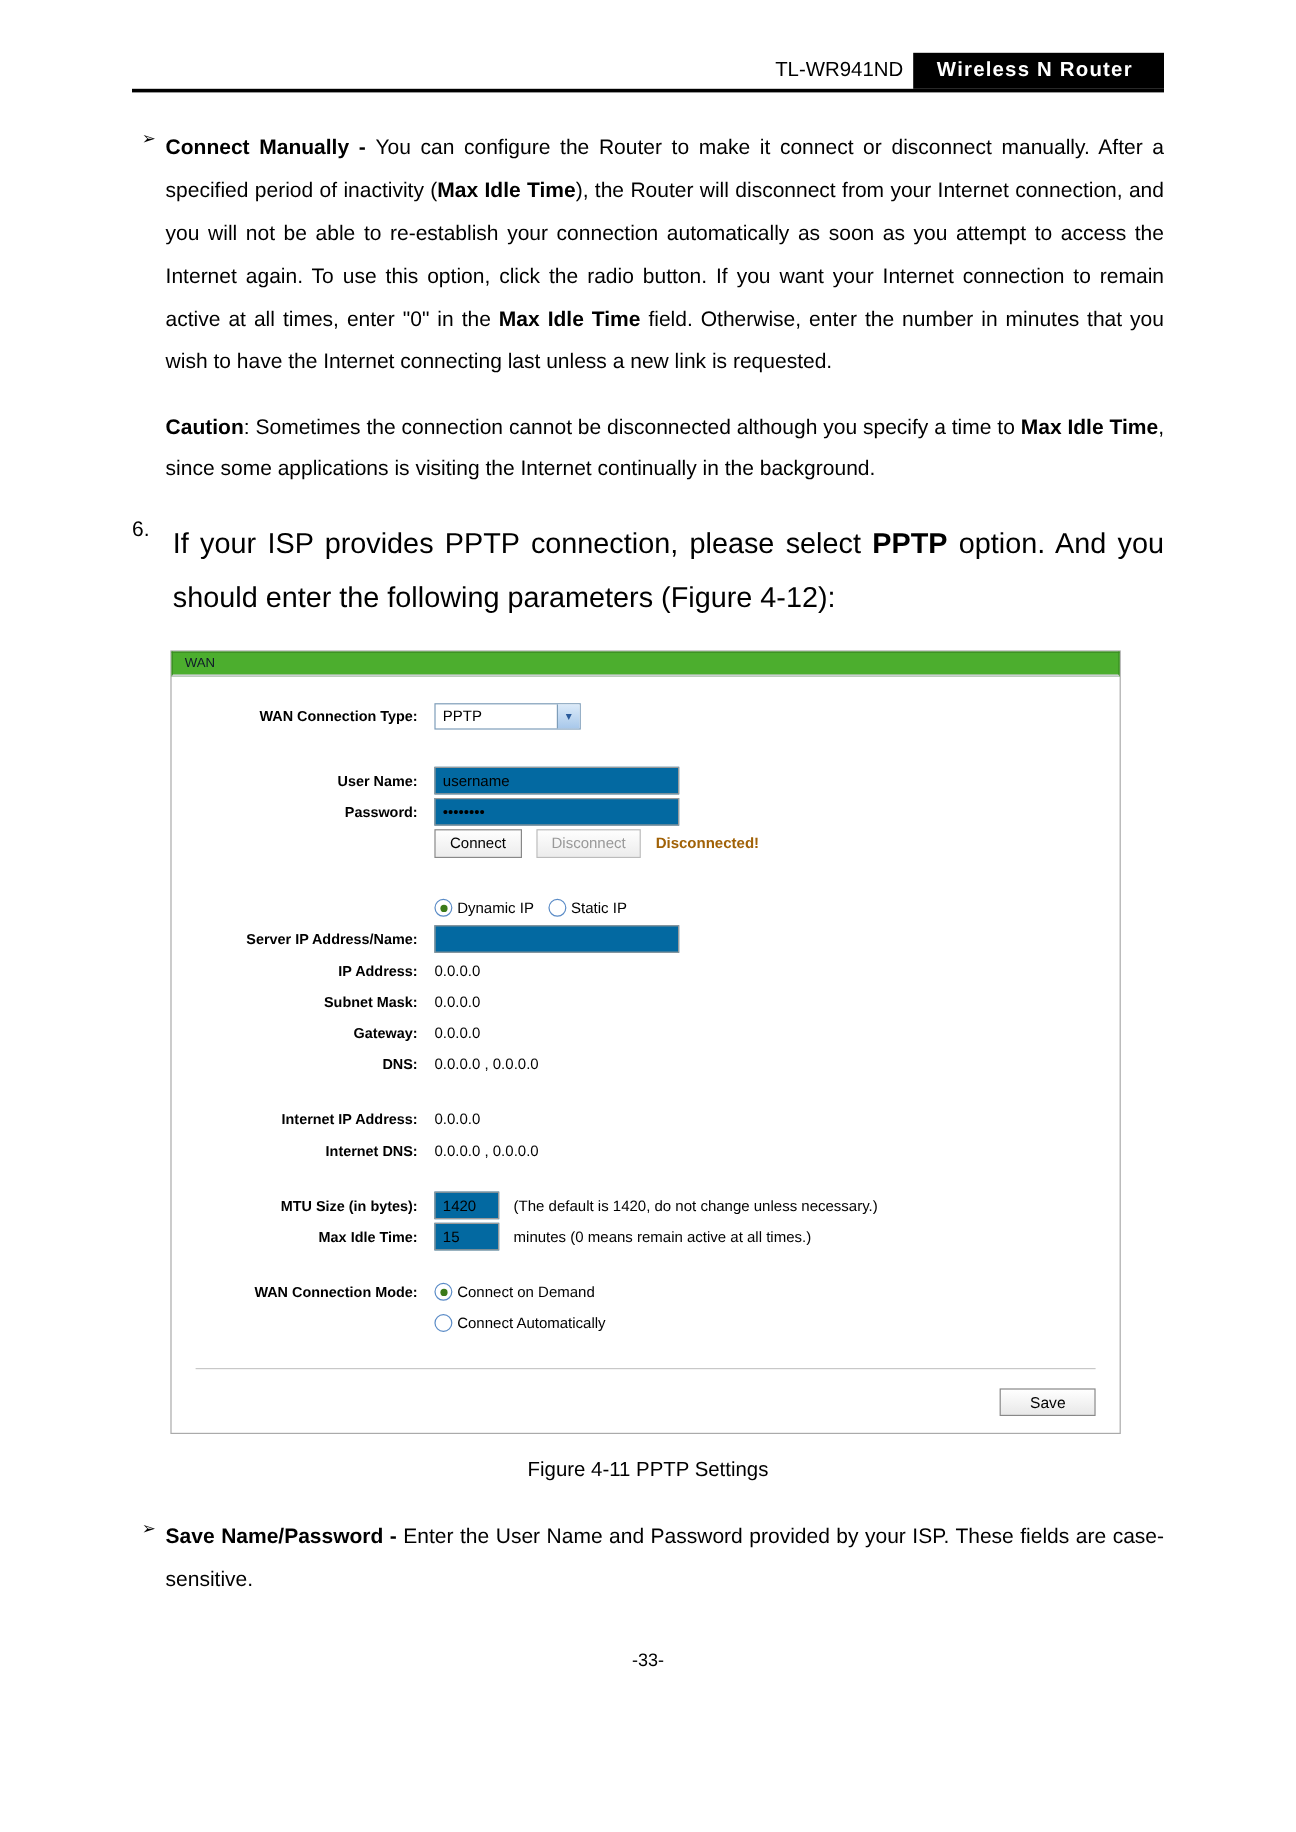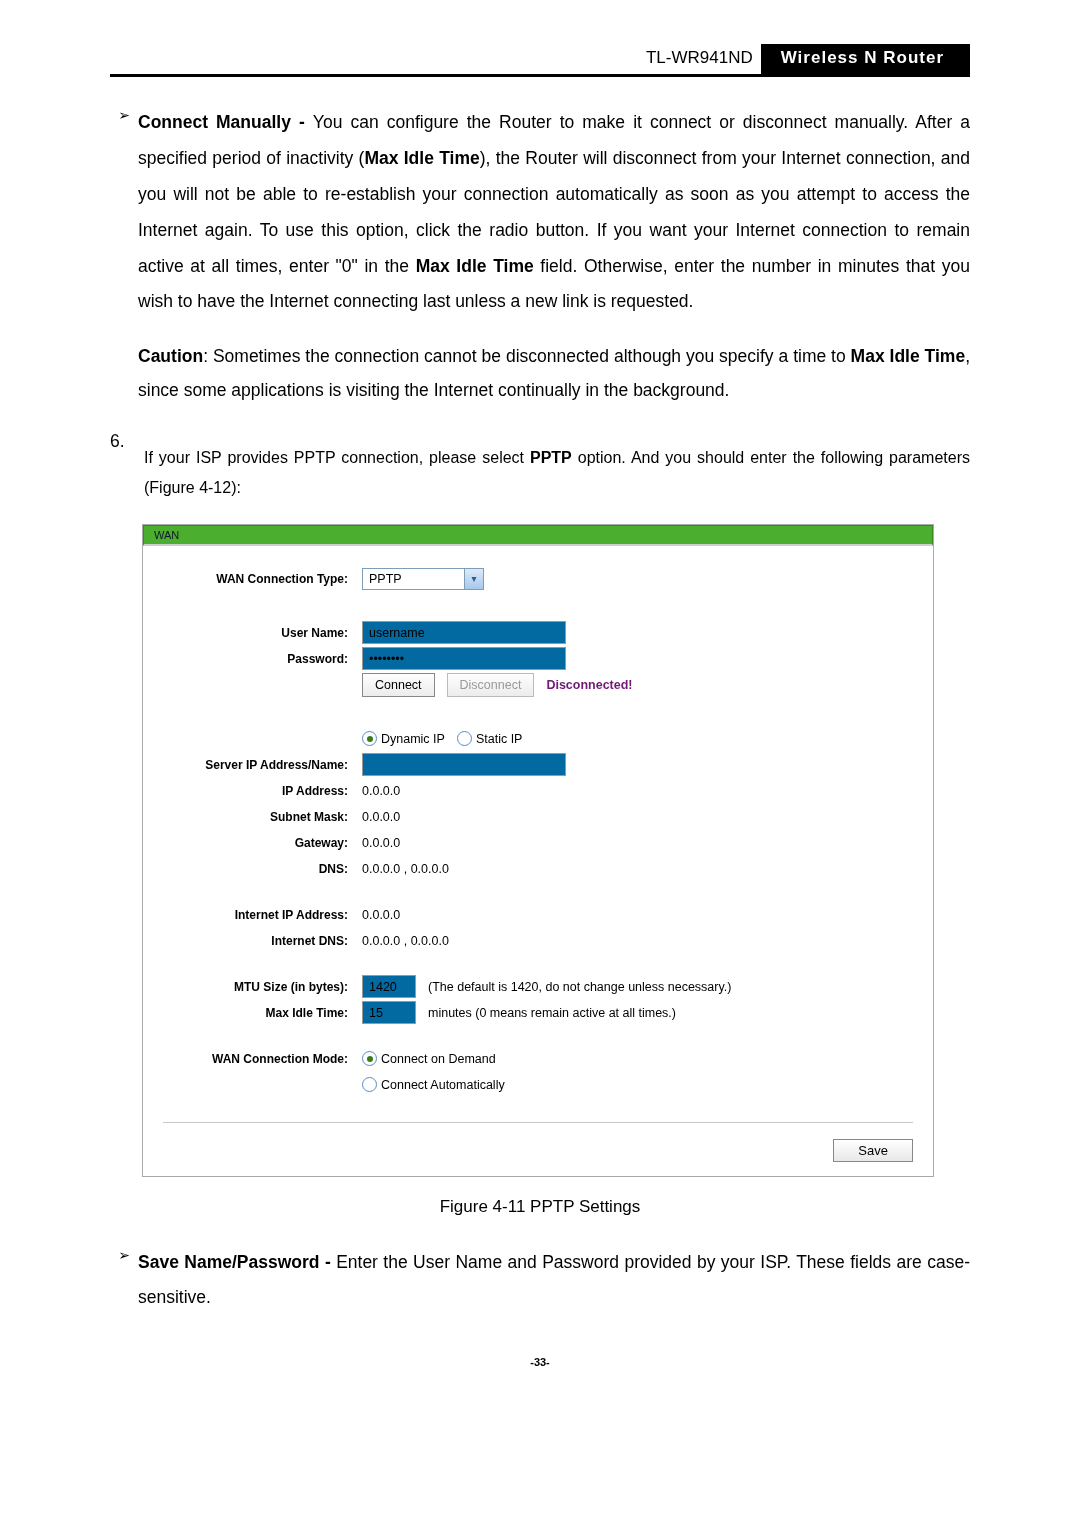--- a/index.html
+++ b/index.html
@@ -64,24 +64,23 @@
     margin-bottom: 20px;
   }
   .num {
     width: 34px;
     flex-shrink: 0;
     font-size: 17.5px;
     text-align: left;
   }
   .num-text {
     flex: 1;
-    font-size: 16px;
+    font-size: 24px;
     line-height: 1.9;
     text-align: justify;
-    margin-top: 12px;
   }
   .bold { font-weight: bold; }
 
   
   .figure-wrap {
     margin: 0 0 20px 32px;
     border: 1px solid #aaa;
     width: 790px;
     font-family: Arial, Helvetica, sans-serif;
     font-size: 13px;
@@ -158,21 +157,21 @@
     border: 1px solid #888;
     background: linear-gradient(#fefefe,#ececec);
     padding: 1px 12px;
     font-size: 12.5px;
     height: 20px;
     display: inline-flex;
     align-items: center;
     cursor: pointer;
   }
   .btn.disabled { color: #999; border-color:#bbb; cursor:default;}
-  .status-red { color: #701a75; font-weight: bold; font-size: 12.5px; }
+  .status-red { color: #a16207; font-weight: bold; font-size: 12.5px; }
   .radio {
     width: 13px; height: 13px;
     border: 1px solid #5a8bc6;
     border-radius: 50%;
     display: inline-flex;
     align-items: center;
     justify-content: center;
     margin-right: 4px;
     vertical-align: middle;
     background: #fff;
@@ -201,23 +200,22 @@
     font-size:13px;
     cursor:pointer;
   }
   .caption {
     text-align: center;
     font-size: 17px;
     margin: 18px 0 28px 0;
   }
   .pagenum {
     text-align: center;
-    font-size: 11px;
+    font-size: 15px;
     margin-top: 40px;
-    font-weight: bold;
   }
 </style>
 </head>
 <body>
 
 <div class="page">
 
   <div class="header-bar">
     <div class="model-label">TL-WR941ND</div>
     <div class="router-label">Wireless  N  Router</div>

